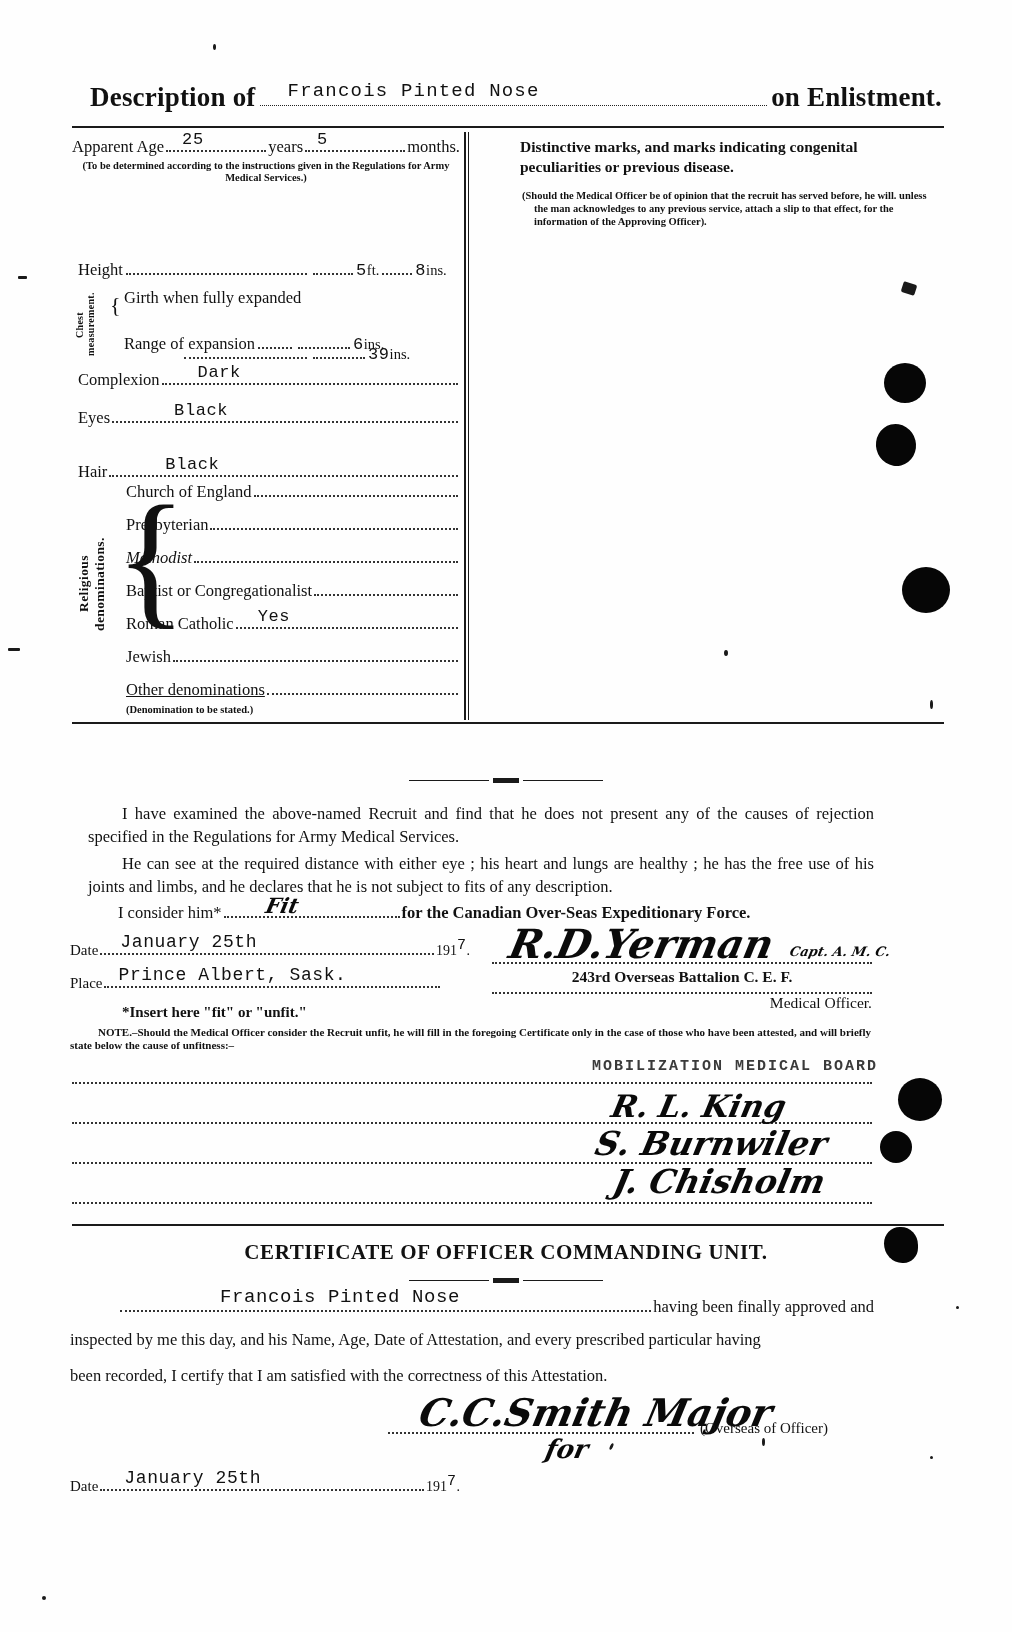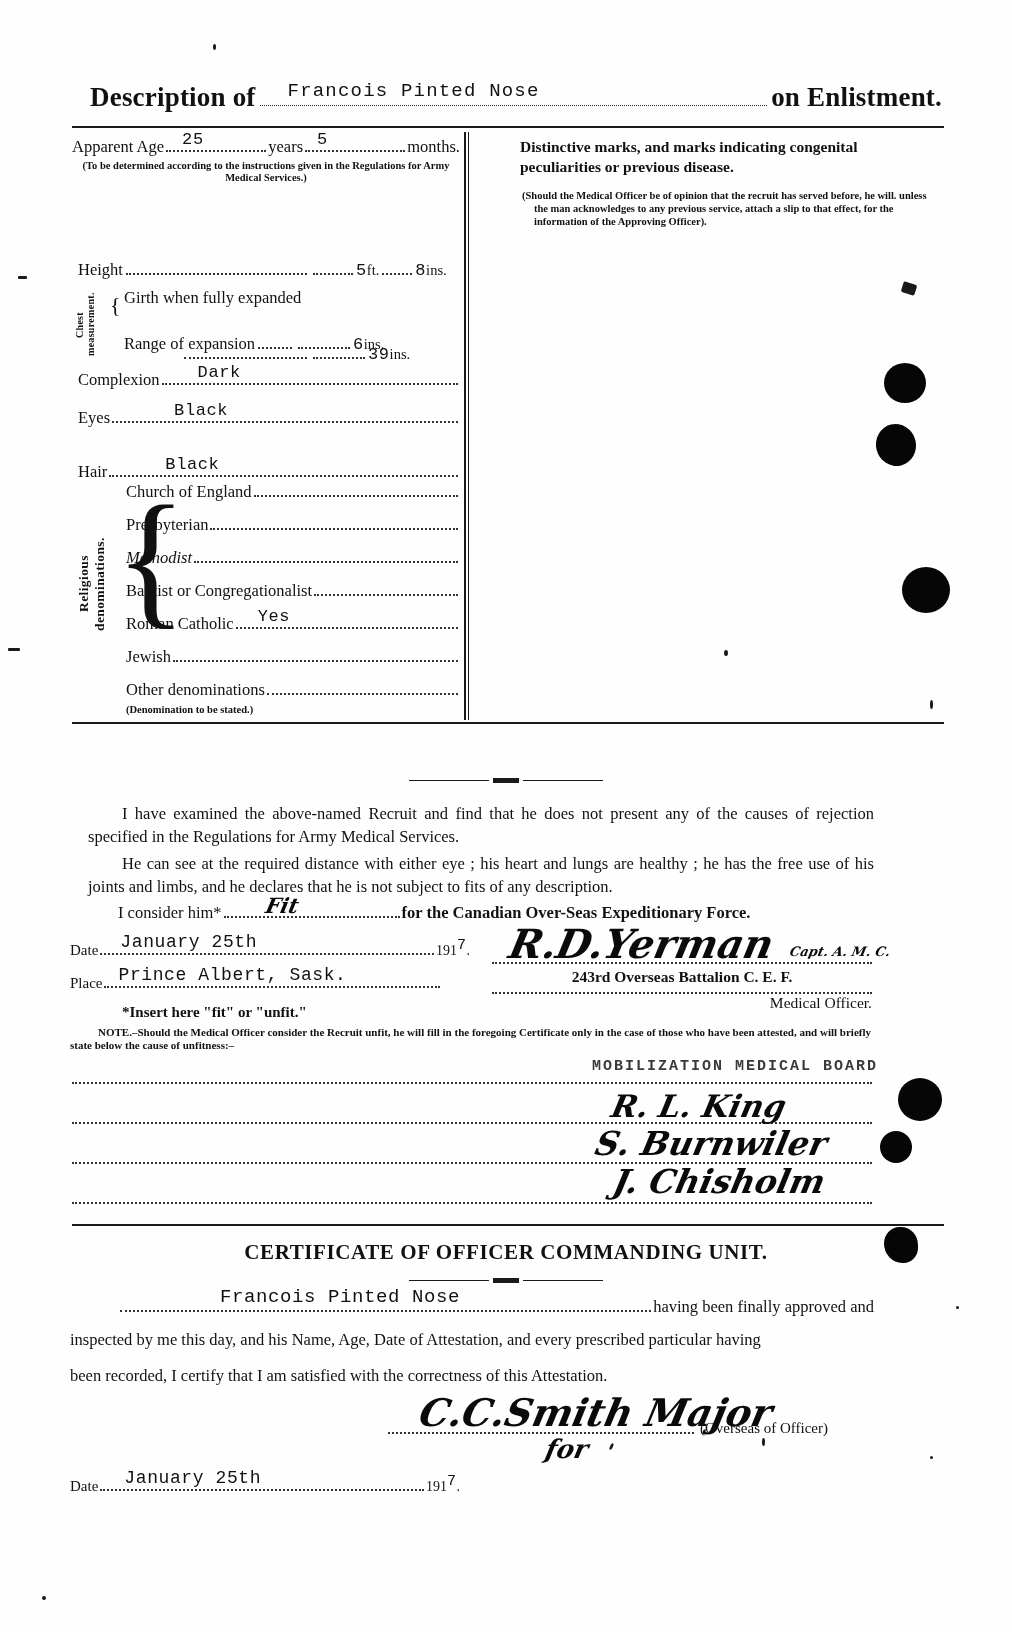--- a/index.html
+++ b/index.html
@@ -348,21 +348,21 @@
             <span class="dotfill">
               <span class="hw" style="left:22px;">Yes</span>
             </span>
           </div>
           <div class="mrow" style="height:33px;">
             <span class="mlabel">Jewish</span>
             <span class="dotfill">
               <span class="hw" style="left:22px;"></span>
             </span>
           </div>
-          <div class="mrow" style="height:26px;">
+          <div class="mrow" style="height:26px;text-decoration:underline;">
             <span class="mlabel">Other denominations</span>
             <span class="dotfill">
               <span class="hw" style="left:22px;"></span>
             </span>
           </div>
           <div class="tiny-b" style="margin-top:-2px;">(Denomination to be stated.)</div>
         </div>
       </div>
     </div>
 

